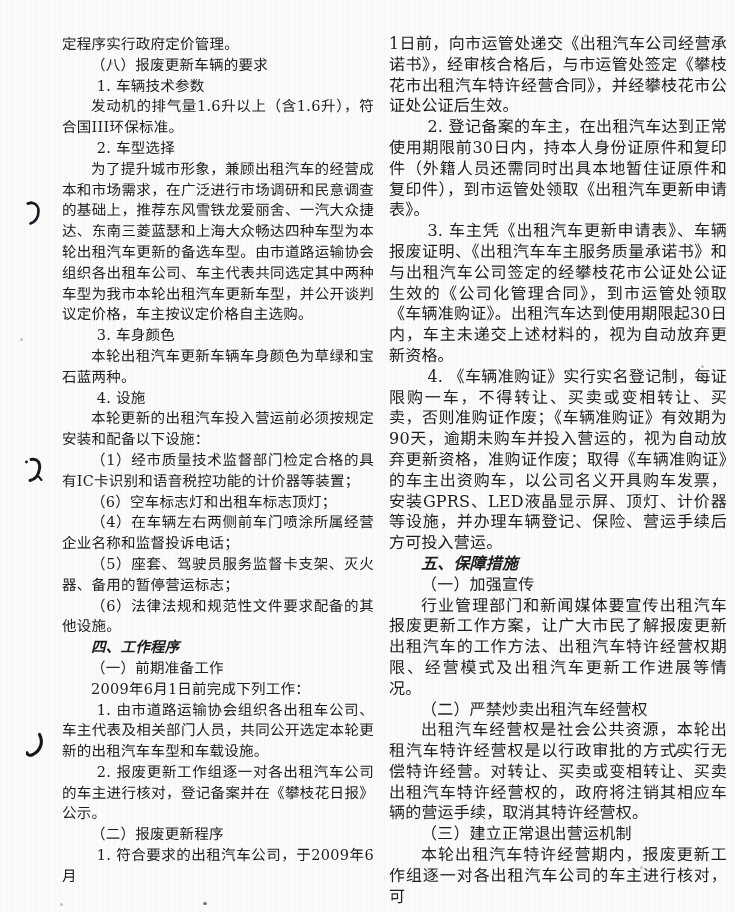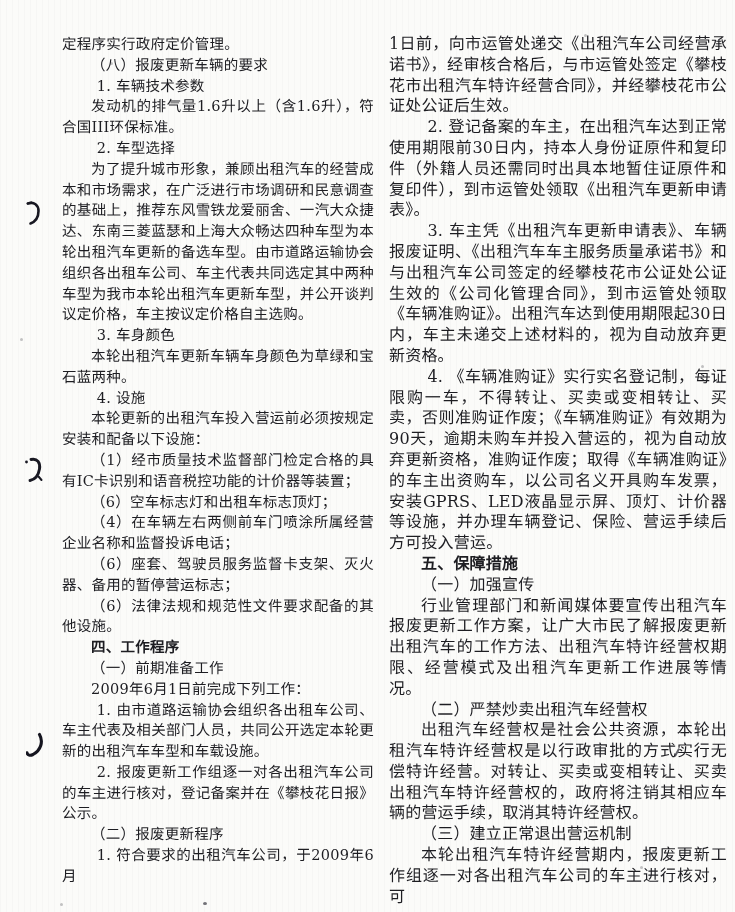--- a/index.html
+++ b/index.html
@@ -31,21 +31,21 @@
   .col-right p{font-size:16px;letter-spacing:0.2px;}
   p{
     margin:0;
     line-height:20.8px;
     text-align:justify;
     color:#1d1d22;
   }
   .cont{text-indent:0;}
   .ind2{text-indent:2em;}
   .num{text-indent:2.4em;}
-  .bold{font-weight:700;text-indent:2em;}
+  .bold{font-weight:700;text-indent:2em;font-style:italic;}
   .ink-mark{position:absolute;}
   .speck{
     position:absolute;width:3px;height:3px;border-radius:50%;
     background:rgba(45,45,55,0.28);
   }
   .speck.dark{background:rgba(25,25,35,0.6);width:4px;height:3px;}
   .stray-stroke{
     position:absolute;width:2px;height:9px;
     background:rgba(20,20,30,0.65);
     transform:rotate(28deg);border-radius:1px;
@@ -65,21 +65,21 @@
       <p class="ind2">发动机的排气量1.6升以上（含1.6升），符合国III环保标准。</p>
       <p class="num">2. 车型选择</p>
       <p class="ind2">为了提升城市形象，兼顾出租汽车的经营成本和市场需求，在广泛进行市场调研和民意调查的基础上，推荐东风雪铁龙爱丽舍、一汽大众捷达、东南三菱蓝瑟和上海大众畅达四种车型为本轮出租汽车更新的备选车型。由市道路运输协会组织各出租车公司、车主代表共同选定其中两种车型为我市本轮出租汽车更新车型，并公开谈判议定价格，车主按议定价格自主选购。</p>
       <p class="num">3. 车身颜色</p>
       <p class="ind2">本轮出租汽车更新车辆车身颜色为草绿和宝石蓝两种。</p>
       <p class="num">4. 设施</p>
       <p class="ind2">本轮更新的出租汽车投入营运前必须按规定安装和配备以下设施：</p>
       <p class="ind2">（1）经市质量技术监督部门检定合格的具有IC卡识别和语音税控功能的计价器等装置；</p>
       <p class="ind2">（6）空车标志灯和出租车标志顶灯；</p>
       <p class="ind2">（4）在车辆左右两侧前车门喷涂所属经营企业名称和监督投诉电话；</p>
-      <p class="ind2">（6）座套、驾驶员服务监督卡支架、灭火器、备用的暂停营运标志；</p>
+      <p class="ind2">（5）座套、驾驶员服务监督卡支架、灭火器、备用的暂停营运标志；</p>
       <p class="ind2">（6）法律法规和规范性文件要求配备的其他设施。</p>
       <p class="bold">四、工作程序</p>
       <p class="ind2">（一）前期准备工作</p>
       <p class="ind2">2009年6月1日前完成下列工作：</p>
       <p class="num">1. 由市道路运输协会组织各出租车公司、车主代表及相关部门人员，共同公开选定本轮更新的出租汽车车型和车载设施。</p>
       <p class="num">2. 报废更新工作组逐一对各出租汽车公司的车主进行核对，登记备案并在《攀枝花日报》公示。</p>
       <p class="ind2">（二）报废更新程序</p>
       <p class="num">1. 符合要求的出租汽车公司，于2009年6月</p>
     </div>
 

